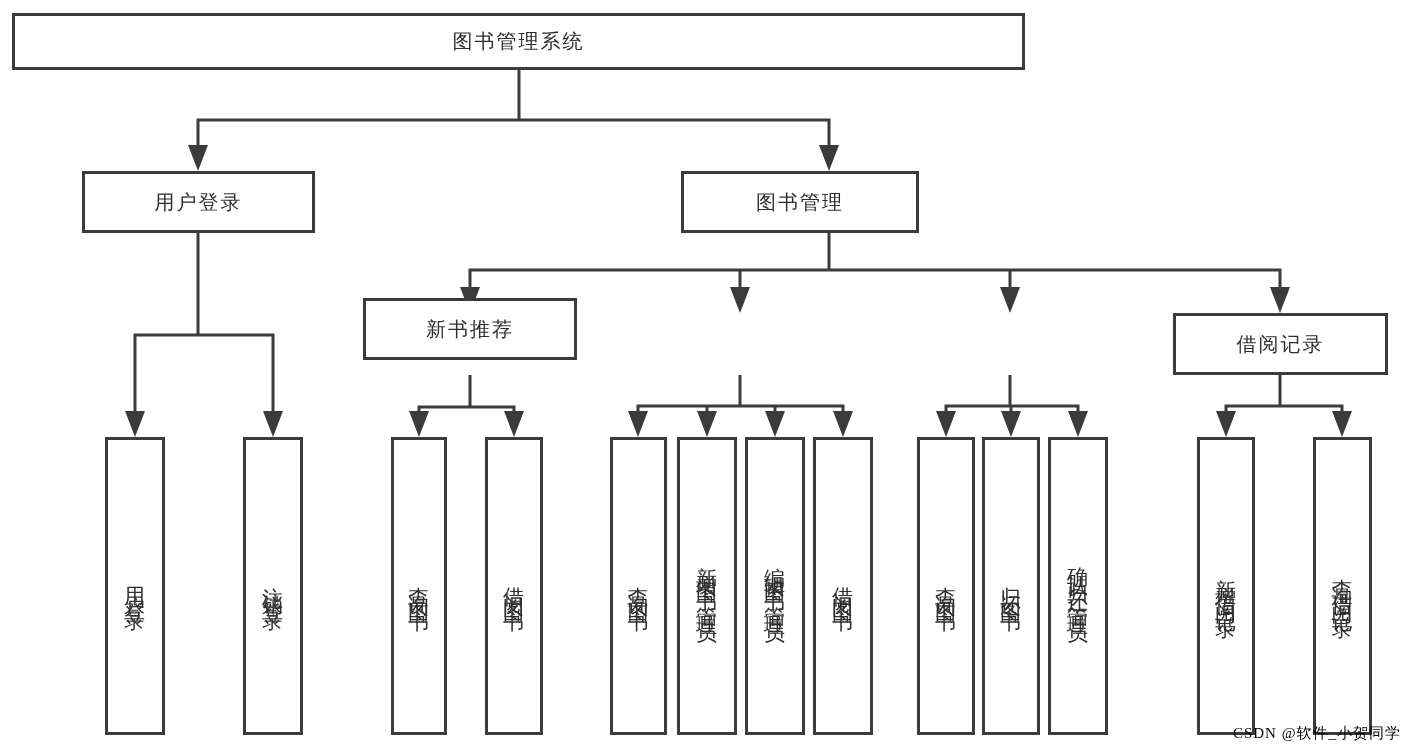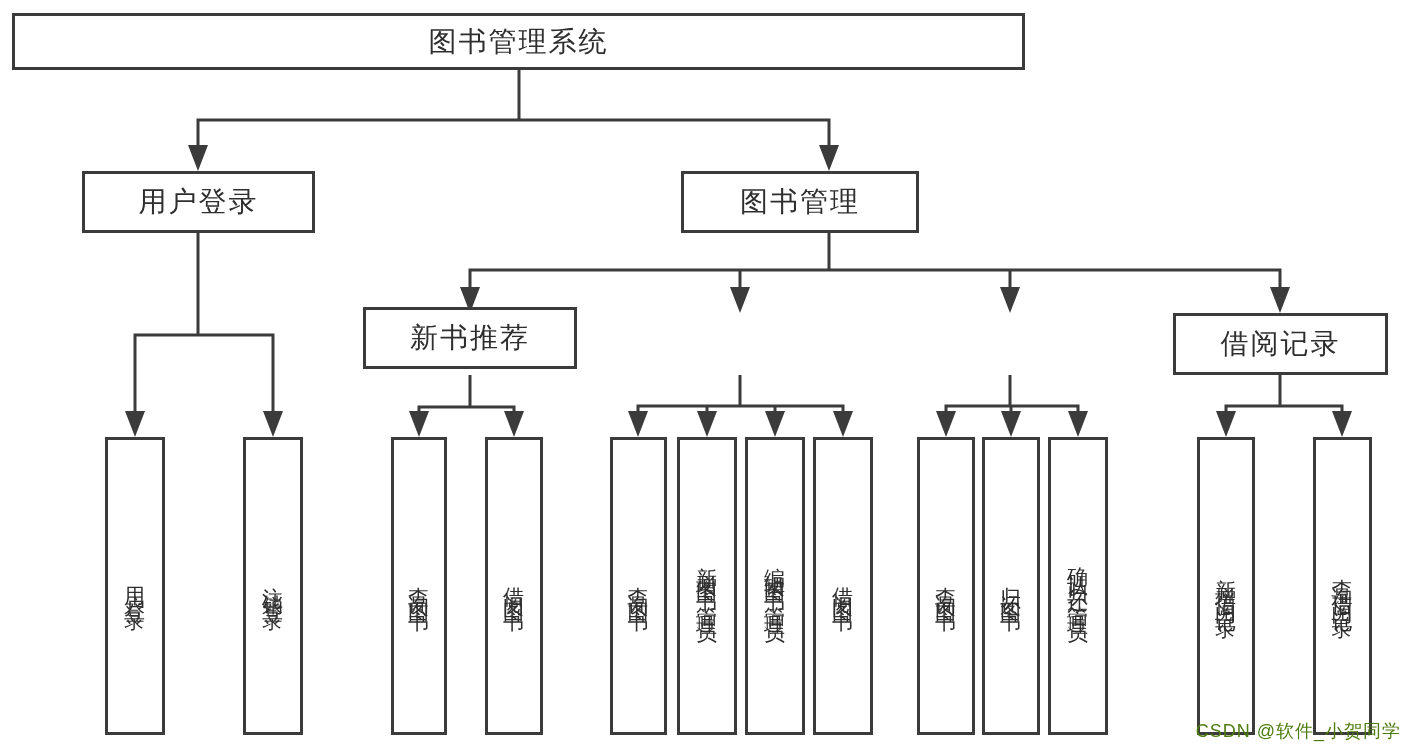--- a/index.html
+++ b/index.html
@@ -13,36 +13,37 @@
   .edges{position:absolute;left:0;top:0;width:1405px;height:747px;z-index:0;}
   .node{
     position:absolute;
     box-sizing:border-box;
     background:#ffffff;
     border:3px solid #3b3b3b;
     display:flex;align-items:center;justify-content:center;
     color:#2e2e2e;
     z-index:1;
   }
-  .node.h span{font-size:28px;letter-spacing:2px;white-space:nowrap;}
+  .node.h span{font-size:20px;letter-spacing:2px;white-space:nowrap;}
   .node.v span{
     writing-mode:vertical-rl;
     text-orientation:mixed;
     font-size:21px;
     letter-spacing:8px;
     line-height:1;
   }
   .watermark{
     position:absolute;
     right:4px;bottom:4px;
     z-index:2;
-    font-size:18px;
-    color:#4d7c0f;
+    font-size:15px;
+    color:#000000;
     letter-spacing:1px;
     white-space:nowrap;
+    font-family:Liberation Serif, serif;
   }
 </style>
 </head>
 <body>
 
 <div class="stage">
 
   <svg class="edges" viewBox="0 0 1405 747" xmlns="http://www.w3.org/2000/svg">
     <g stroke="#3b3b3b" stroke-width="3" fill="none">
 
@@ -98,21 +99,21 @@
     <span>图书管理系统</span>
   </div>
 
   <div class="node h" style="left:82px;top:171px;width:233px;height:62px">
     <span>用户登录</span>
   </div>
   <div class="node h" style="left:681px;top:171px;width:238px;height:62px">
     <span>图书管理</span>
   </div>
 
-  <div class="node h" style="left:363px;top:307px;width:214px;height:62px">
+  <div class="node h" style="left:363px;top:298px;width:214px;height:62px">
     <span>新书推荐</span>
   </div>
   <div class="node h" style="left:1173px;top:313px;width:215px;height:62px">
     <span>借阅记录</span>
   </div>
 
   <div class="node v" style="left:105px;top:437px;width:60px;height:298px">
     <span>用户登录</span>
   </div>
   <div class="node v" style="left:243px;top:437px;width:60px;height:298px">

